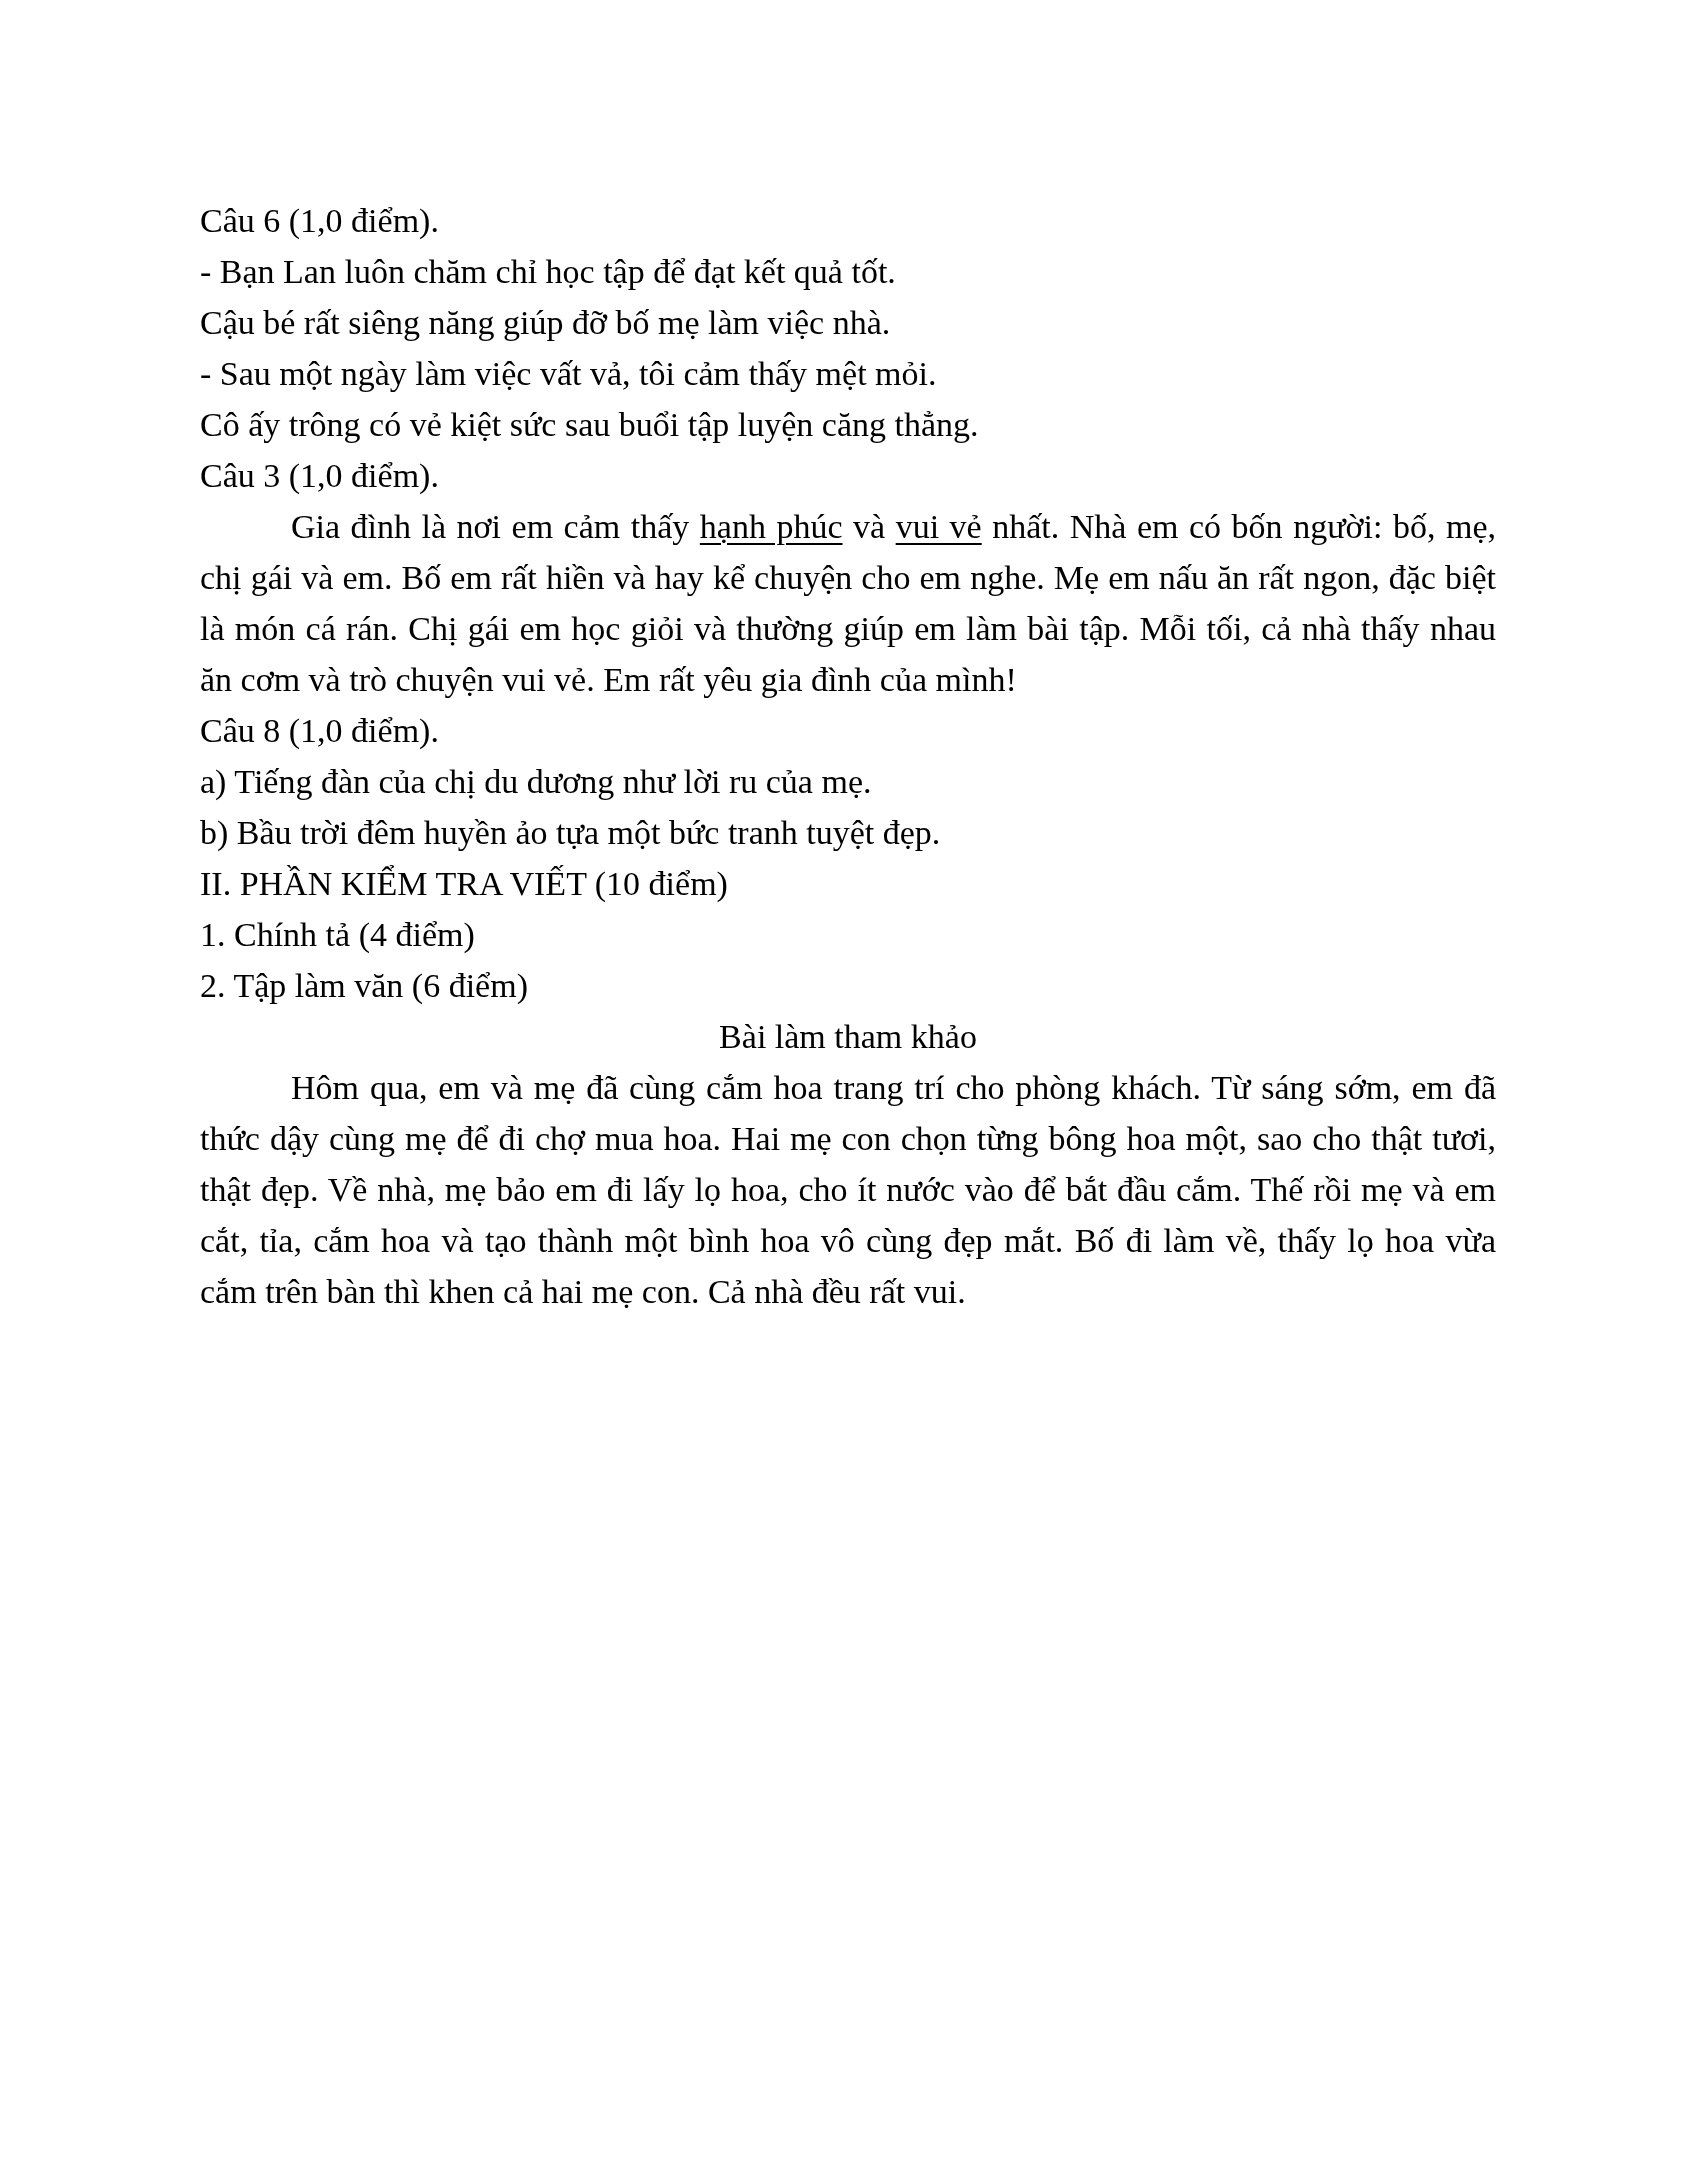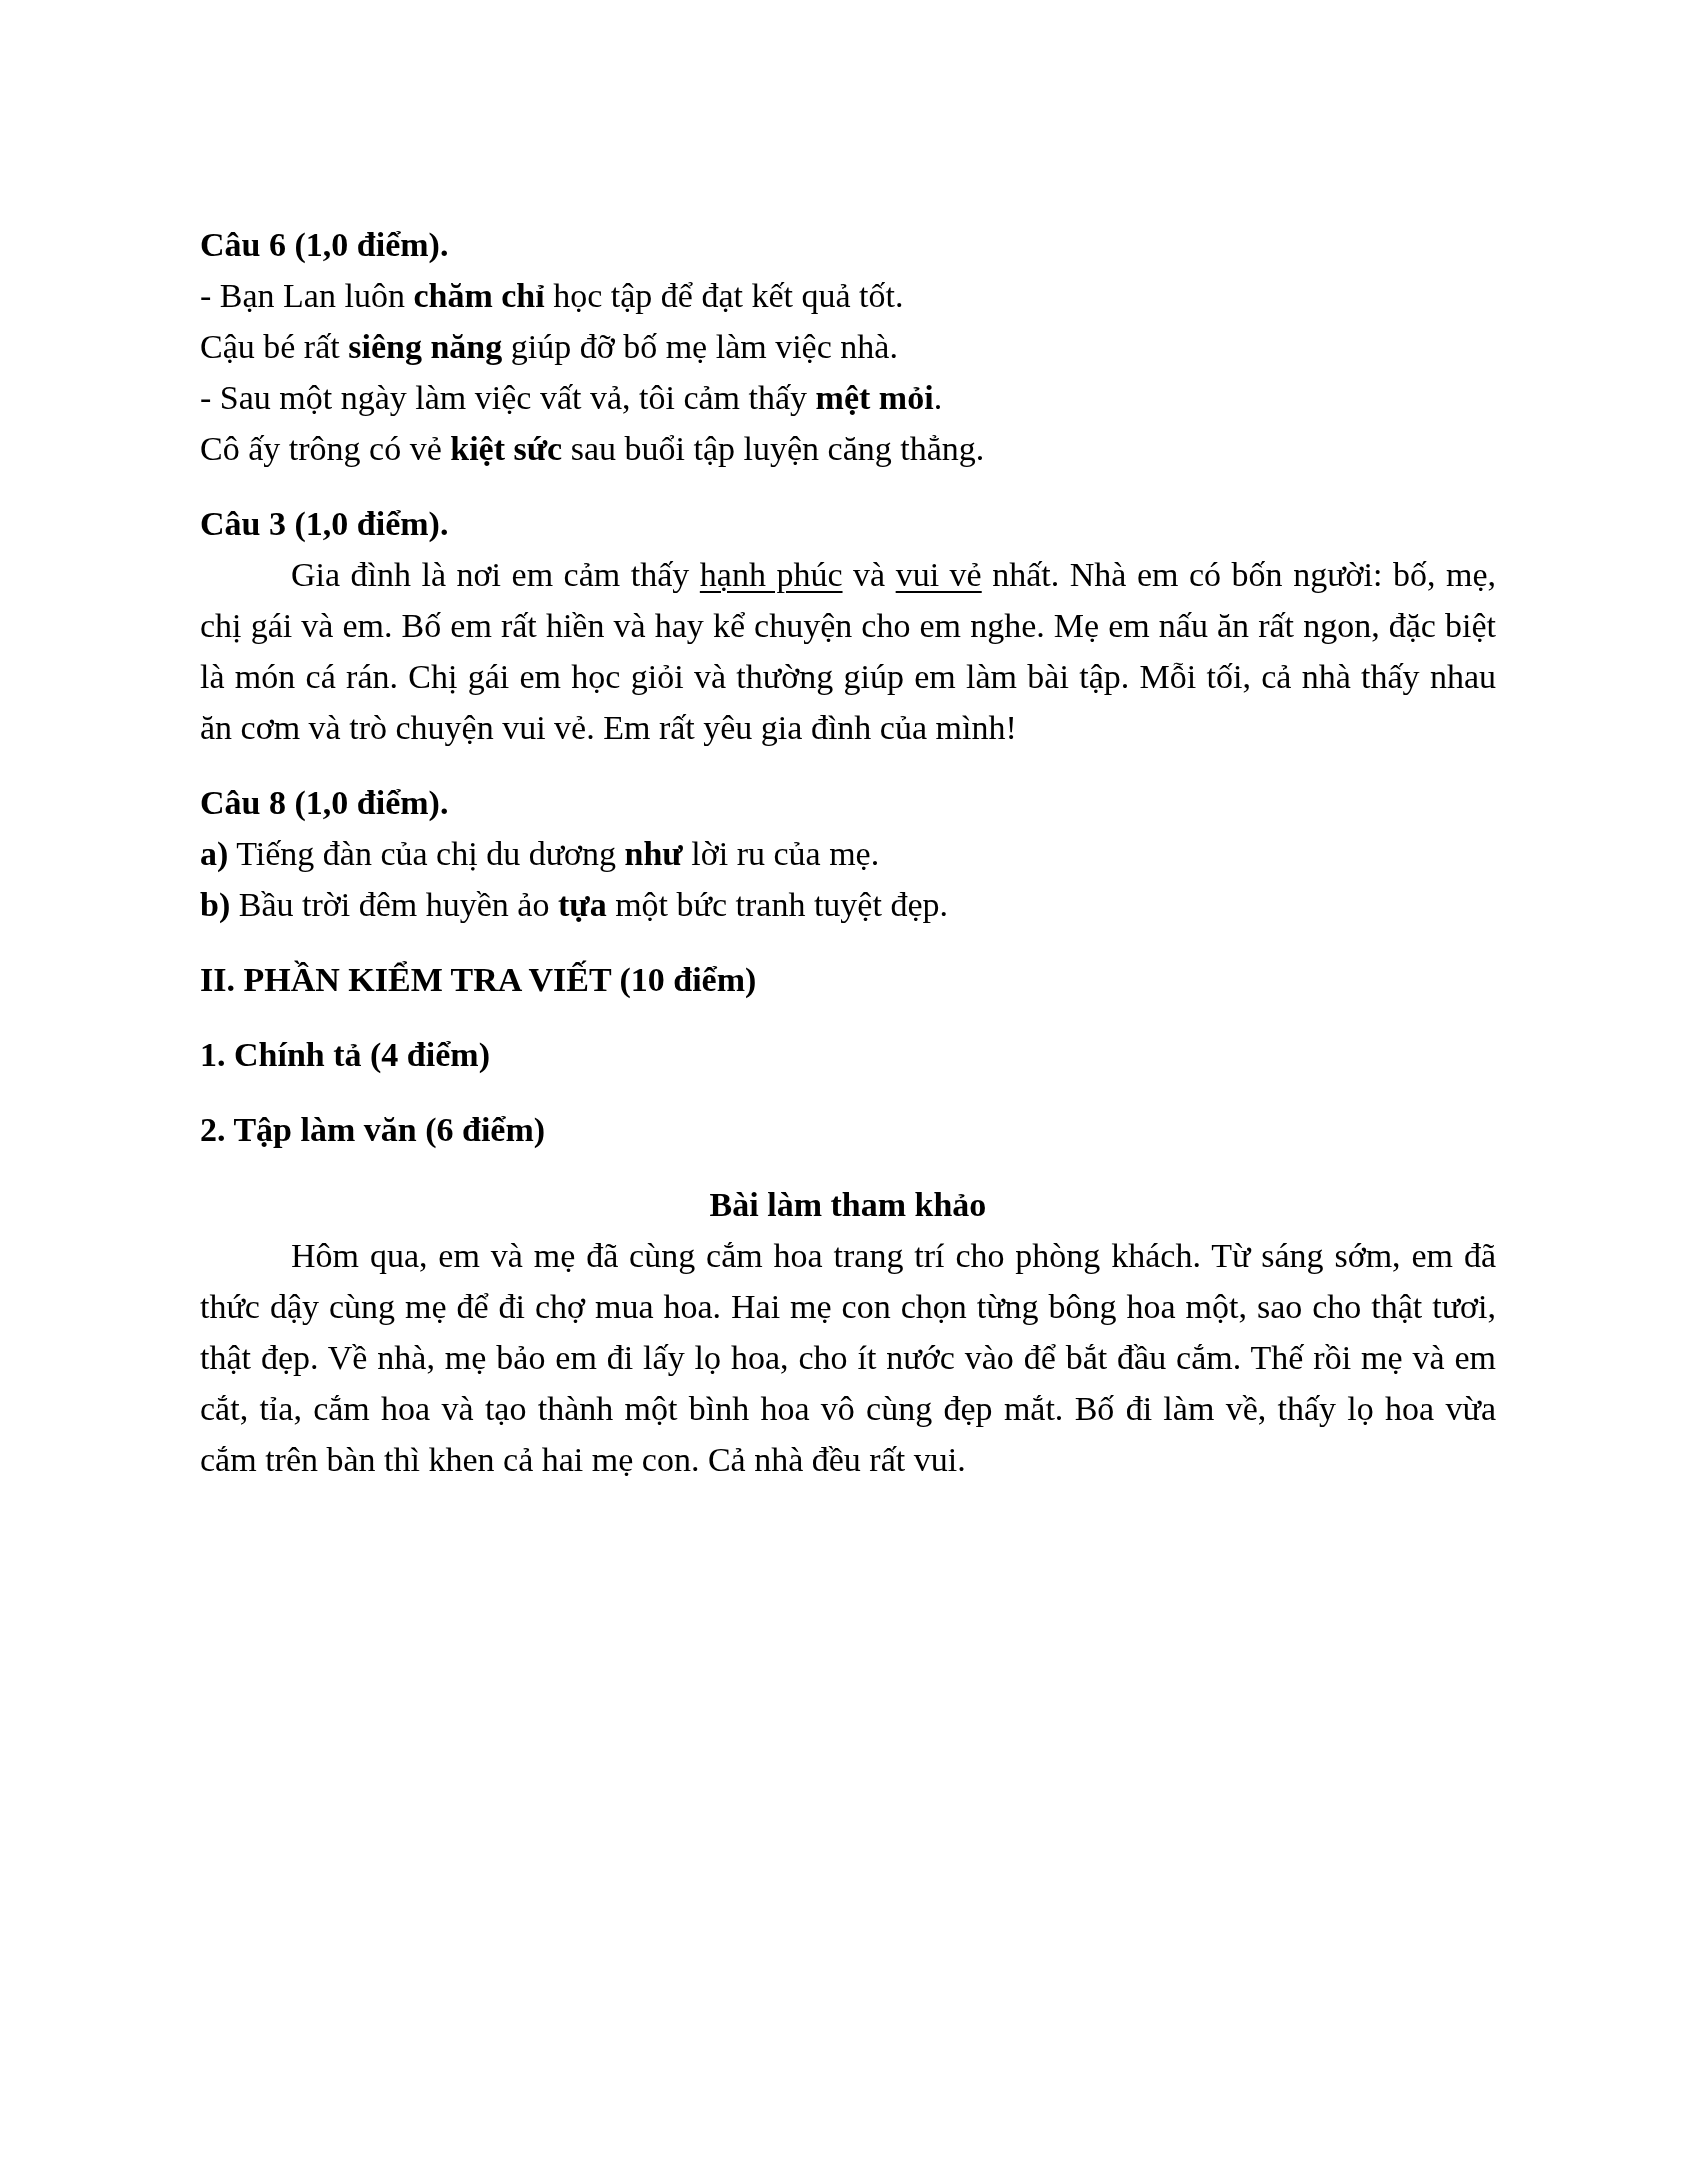--- a/index.html
+++ b/index.html
@@ -8,28 +8,28 @@
       position: absolute;
       left: 200px;
       top: 195px;
       width: 1296px;
       font-family: "Liberation Serif", "DejaVu Serif", serif;
       font-size: 34px;
       line-height: 51px;
       color: #000000;
     }
     .line { margin: 0; padding: 0; white-space: nowrap; }
-    .heading { font-weight: bold; margin-top: 24px; }
+    .heading { font-weight: normal; }
     .center { text-align: center; }
     .para {
       margin: 0;
       text-align: justify;
       text-indent: 91px;
     }
-    b { font-weight: bold; text-align: right; }
+    b { font-weight: normal; text-align: right; }
     u { text-decoration-thickness: 1.6px; text-underline-offset: 4.8px; }
   </style>
 </head>
 <body>
 
 <div class="page">
 
   <div class="line heading">Câu 6 (1,0 điểm).</div>
   <div class="line"><span>- Bạn Lan luôn </span><b>chăm chỉ</b><span> học tập để đạt kết quả tốt.</span></div>
   <div class="line"><span>Cậu bé rất </span><b>siêng năng</b><span> giúp đỡ bố mẹ làm việc nhà.</span></div>

